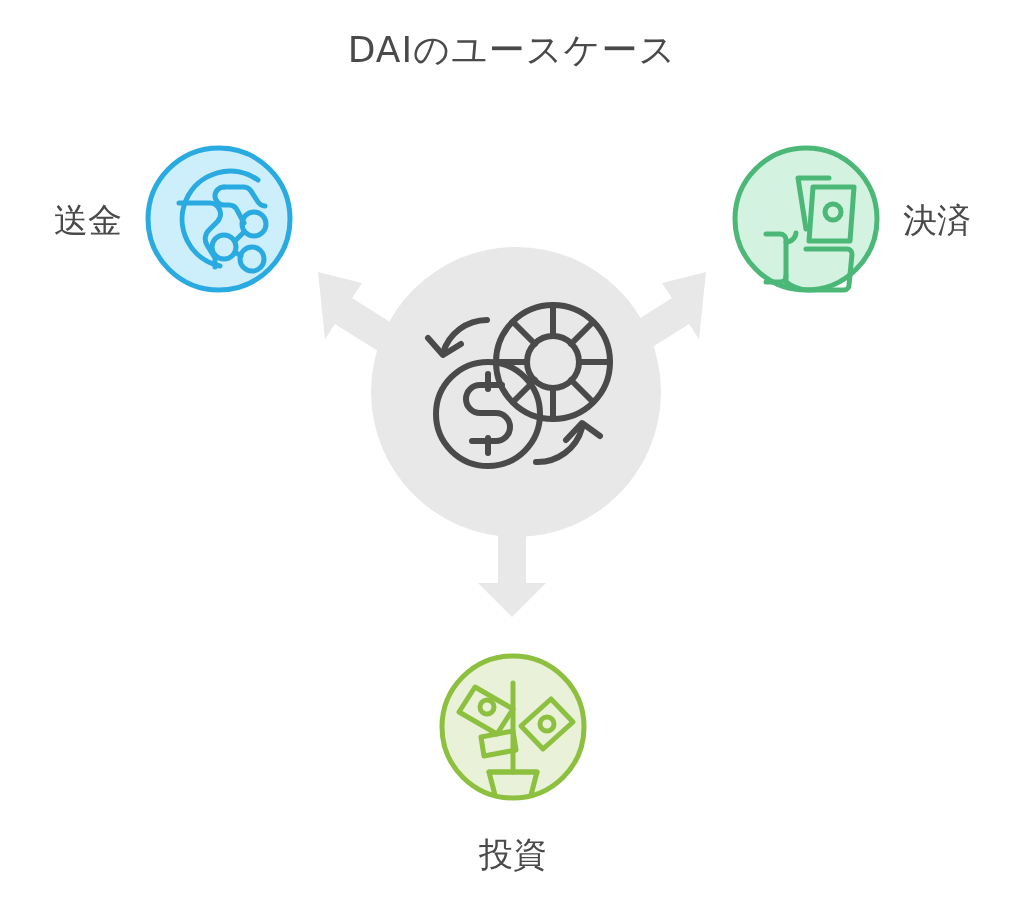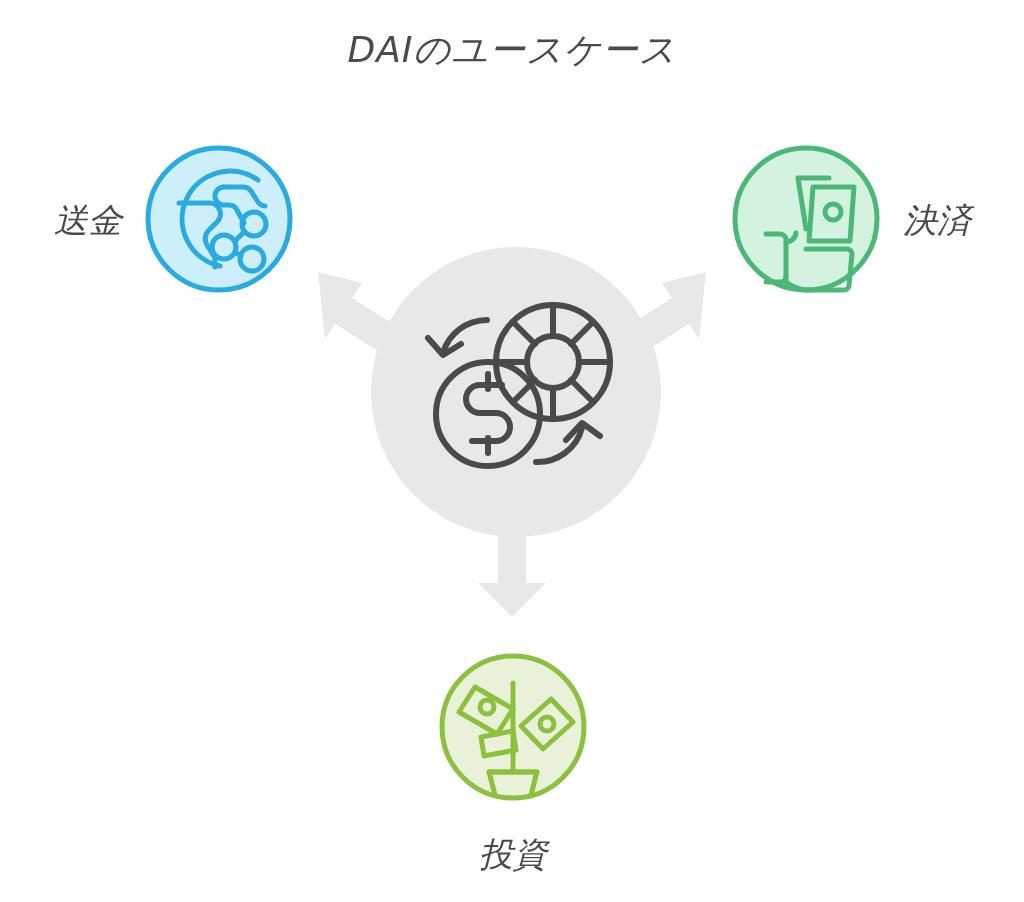--- a/index.html
+++ b/index.html
@@ -11,21 +11,20 @@
     width: 1024px;
     height: 902px;
     font-family: "DejaVu Sans", "Liberation Sans", sans-serif;
     overflow: hidden;
   }
   #canvas {
     position: relative;
     width: 883px;
     height: 902px;
     background: #ffffff;
-    font-style: italic;
   }
   #diagram-svg {
     position: absolute;
     left: 0;
     top: 0;
     width: 1024px;
     height: 902px;
     display: block;
   }
   .txt-title {

